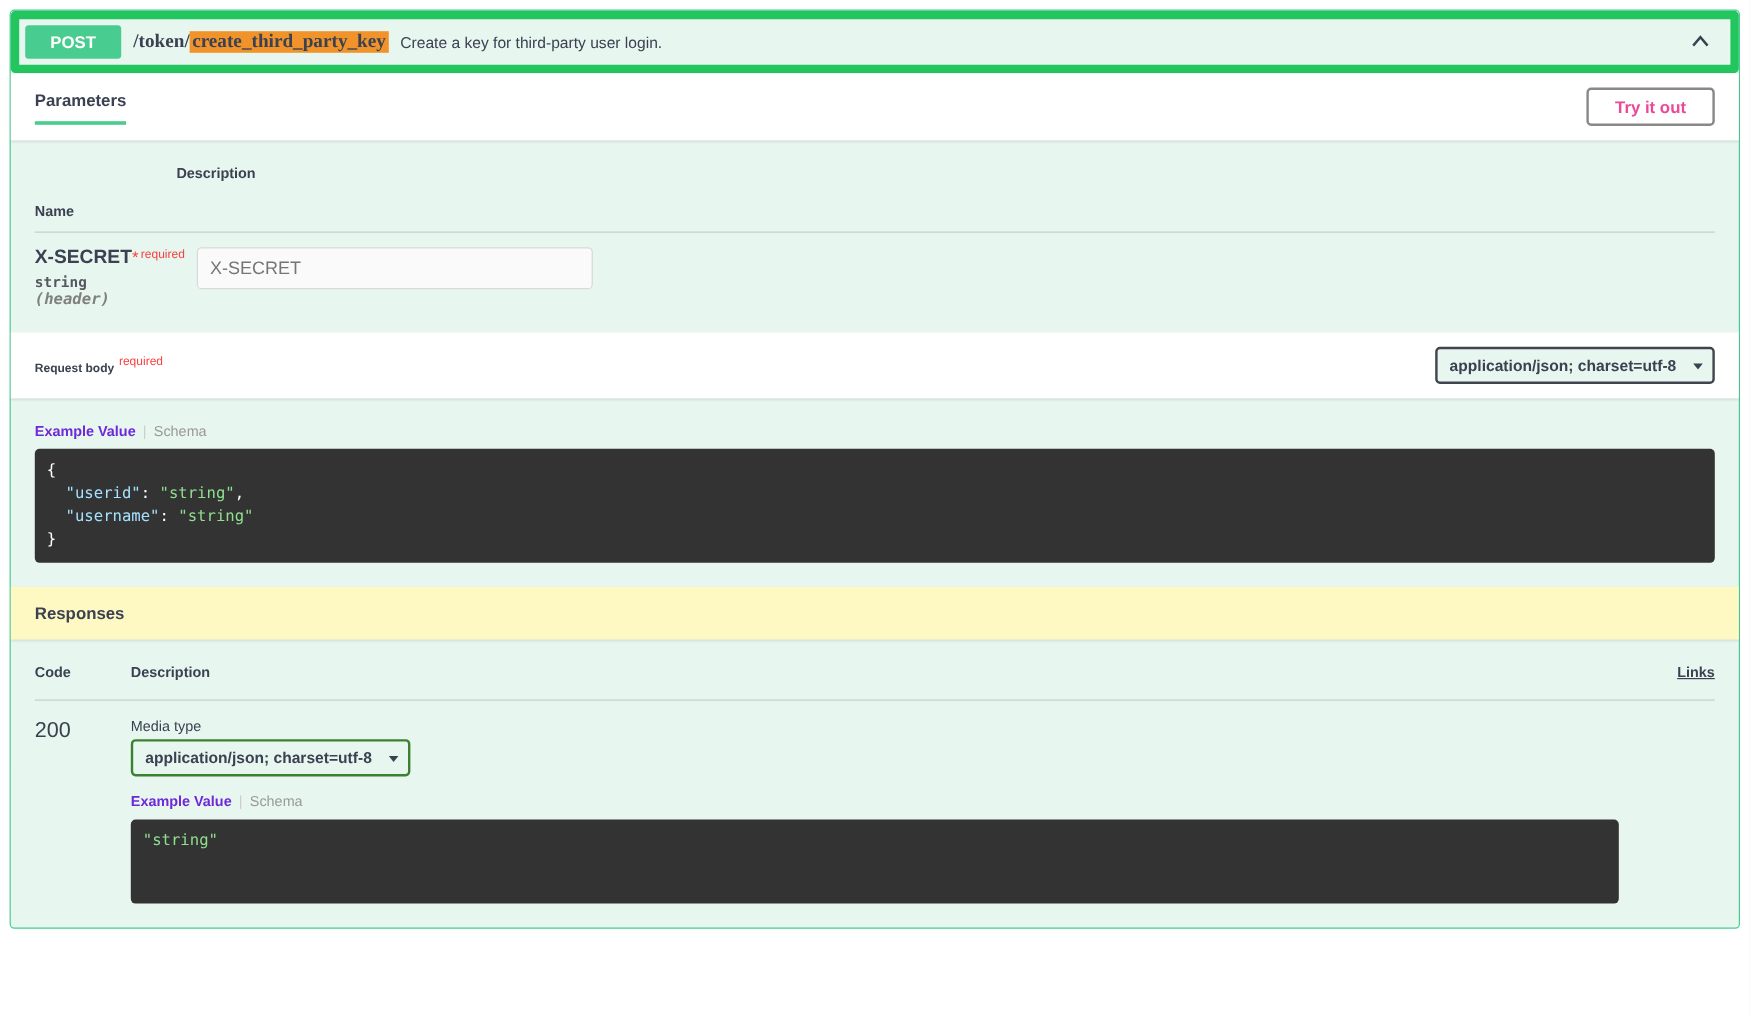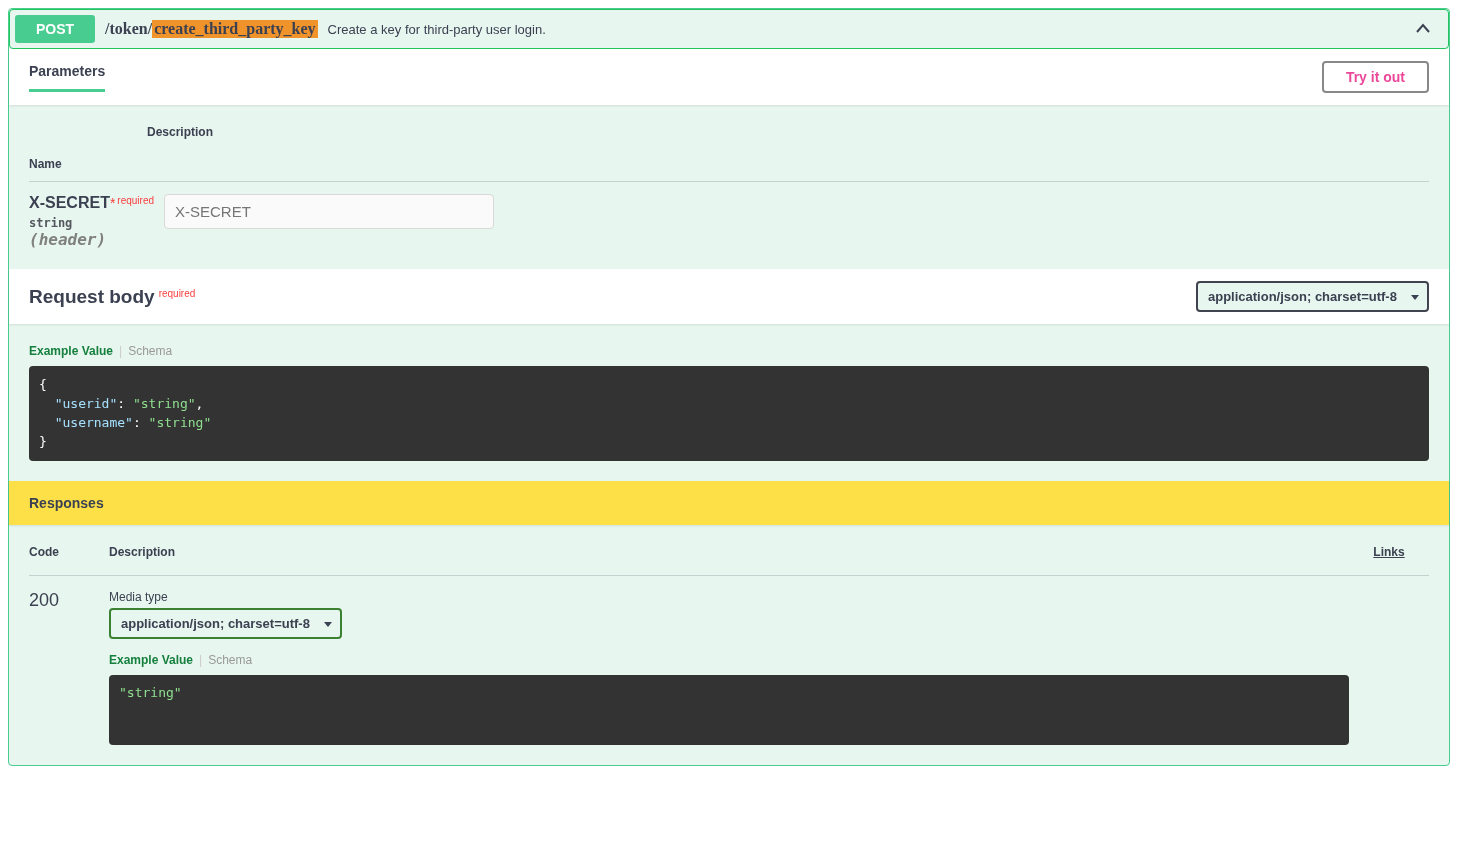--- a/index.html
+++ b/index.html
@@ -13,21 +13,21 @@
 .opblock {
   border: 1px solid #49cc90;
   border-radius: 4px;
   background: #e8f6f0;
   margin: 0;
 }
 .opblock-summary {
   display: flex;
   align-items: center;
   padding: 5px;
-  border: 1px solid #22c55e;
+  border: 7px solid #22c55e;
   border-radius: 4px;
   background: #e8f6f0;
   cursor: pointer;
 }
 .method-badge {
   background: #49cc90;
   color: #fff;
   font-weight: 700;
   font-size: 14px;
   padding: 6px 0;
@@ -117,21 +117,21 @@
 .req-text { color: #f93e3e; font-size: 10px; padding-left: 2px; position: relative; top: -4px; }
 .param-type {
   font-family: ui-monospace, "SF Mono", Menlo, Consolas, monospace;
   font-size: 12px;
   font-weight: 600;
   color: #55595f;
   padding-top: 4px;
 }
 .param-in {
   font-family: ui-monospace, "SF Mono", Menlo, Consolas, monospace;
-  font-size: 16px;
+  font-size: 13px;
   font-style: italic;
   color: #808080;
   font-weight: 600;
 }
 .param-input {
   width: 330px;
   padding: 8px 10px;
   border: 1px solid #d9d9d9;
   border-radius: 4px;
   background: #fafafa;
@@ -140,21 +140,21 @@
 }
 
 .req-body-header {
   background: #fff;
   padding: 12px 20px;
   display: flex;
   align-items: center;
   justify-content: space-between;
   box-shadow: 0 1px 2px rgba(0,0,0,0.1);
 }
-.req-body-header h4 { font-size: 19px; font-weight: 700; display: inline; }
+.req-body-header h4 { font-size: 10px; font-weight: 700; display: inline; }
 .req-label-required { color: #f93e3e; font-size: 10px; position: relative; top: -6px; padding-left: 4px; }
 .content-type-select {
   border: 2px solid #41444e;
   border-radius: 4px;
   padding: 6px 30px 6px 10px;
   font-weight: 700;
   font-size: 13px;
   background: #e8f6f0;
   appearance: none;
   position: relative;
@@ -170,54 +170,54 @@
   border-left: 4px solid transparent;
   border-right: 4px solid transparent;
   border-top: 5px solid #3b4151;
   pointer-events: none;
 }
 .body-content { padding: 20px; }
 .example-tabs {
   font-size: 12px;
   margin-bottom: 8px;
 }
-.example-tabs .active { font-weight: 700; color: #15803d; }
+.example-tabs .active { font-weight: 700; color: #6d28d9; }
 .example-tabs .sep { color: #ccc; margin: 0 6px; }
 .example-tabs .inactive { color: #999; cursor: pointer; }
 .code-block {
   background: #333333;
   color: #fff;
   font-family: ui-monospace, "SF Mono", Menlo, Consolas, monospace;
   font-size: 13px;
   padding: 10px;
   border-radius: 4px;
   white-space: pre;
   line-height: 1.45;
 }
 .tok-key { color: #a6e1ff; }
 .tok-str { color: #8fdf8f; }
 .tok-punc { color: #fff; }
 
 .responses-header {
-  background: #fde047;
+  background: #fef9c3;
   padding: 14px 20px;
   box-shadow: 0 1px 2px rgba(0,0,0,0.1);
 }
 .responses-header h4 { font-size: 14px; font-weight: 700; }
 .responses-table { padding: 20px; }
 .responses-head {
   display: flex;
   border-bottom: 1px solid rgba(59,65,81,0.2);
   padding-bottom: 16px;
   font-size: 12px;
   font-weight: 700;
 }
 .resp-col-code { width: 80px; }
 .resp-col-desc { flex: 1; }
-.resp-col-links { width: 80px; text-align: center; text-decoration: underline; }
+.resp-col-links { width: 80px; text-align: right; text-decoration: underline; }
 .resp-row { display: flex; padding-top: 14px; }
 .resp-code { width: 80px; font-size: 18px; color: #3b4151; }
 .resp-desc { flex: 1; }
 .resp-links { width: 80px; font-style: italic; color: #808080; font-size: 14px; }
 .media-label { font-size: 12px; color: #3b4151; margin-bottom: 4px; }
 .media-select {
   border: 2px solid #3b8132;
   border-radius: 4px;
   padding: 6px 30px 6px 10px;
   font-weight: 700;

